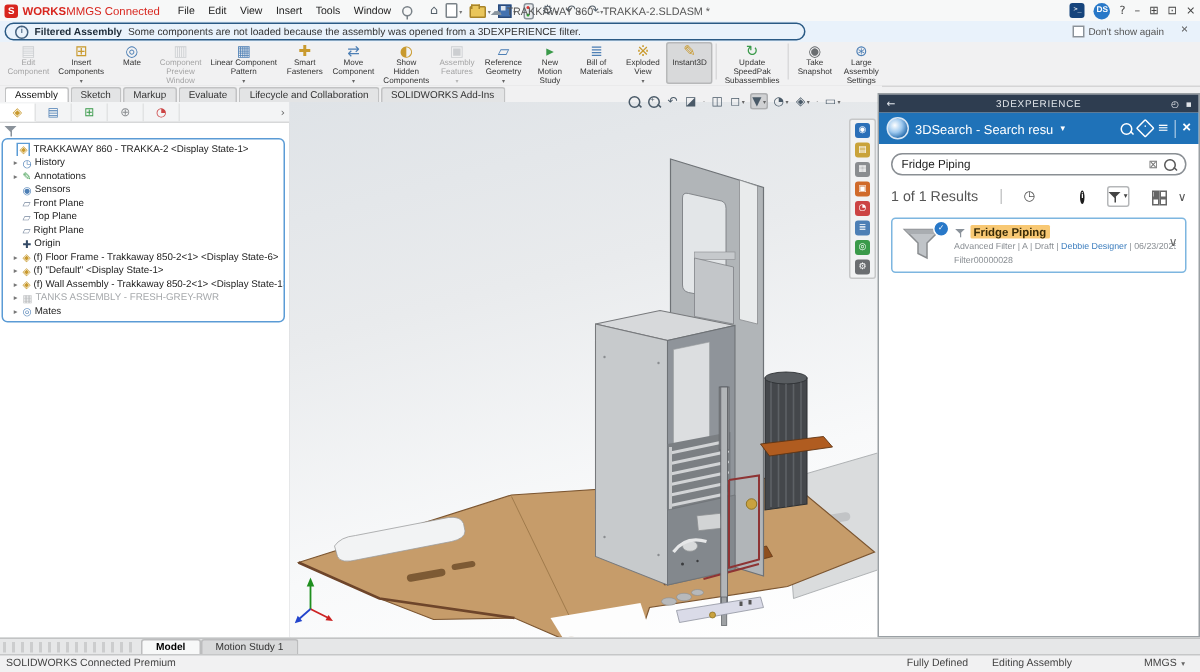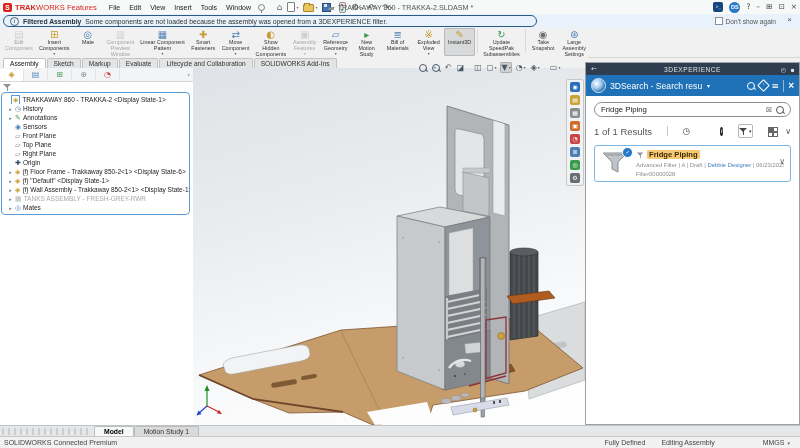--- a/index.html
+++ b/index.html
@@ -172,21 +172,21 @@
   #statusbar .spacer{flex:1;}
   .st-item{white-space:nowrap;}
 </style>
 </head>
 <body>
 
 <div id="screen">
 
   <div id="titlebar">
     <div id="sw-logo">S</div>
-    <div id="app-name"><b>TRAK</b><span>WORKS Features</span></div>
+    <div id="app-name"><b>WORKS</b><span>MMGS Connected</span></div>
     <div id="menu-bar">
         <span class="menu-item">File</span>
         <span class="menu-item">Edit</span>
         <span class="menu-item">View</span>
         <span class="menu-item">Insert</span>
         <span class="menu-item">Tools</span>
         <span class="menu-item">Window</span>
       </div>
     <span class="pinic"></span>
     <div id="qa-row">

